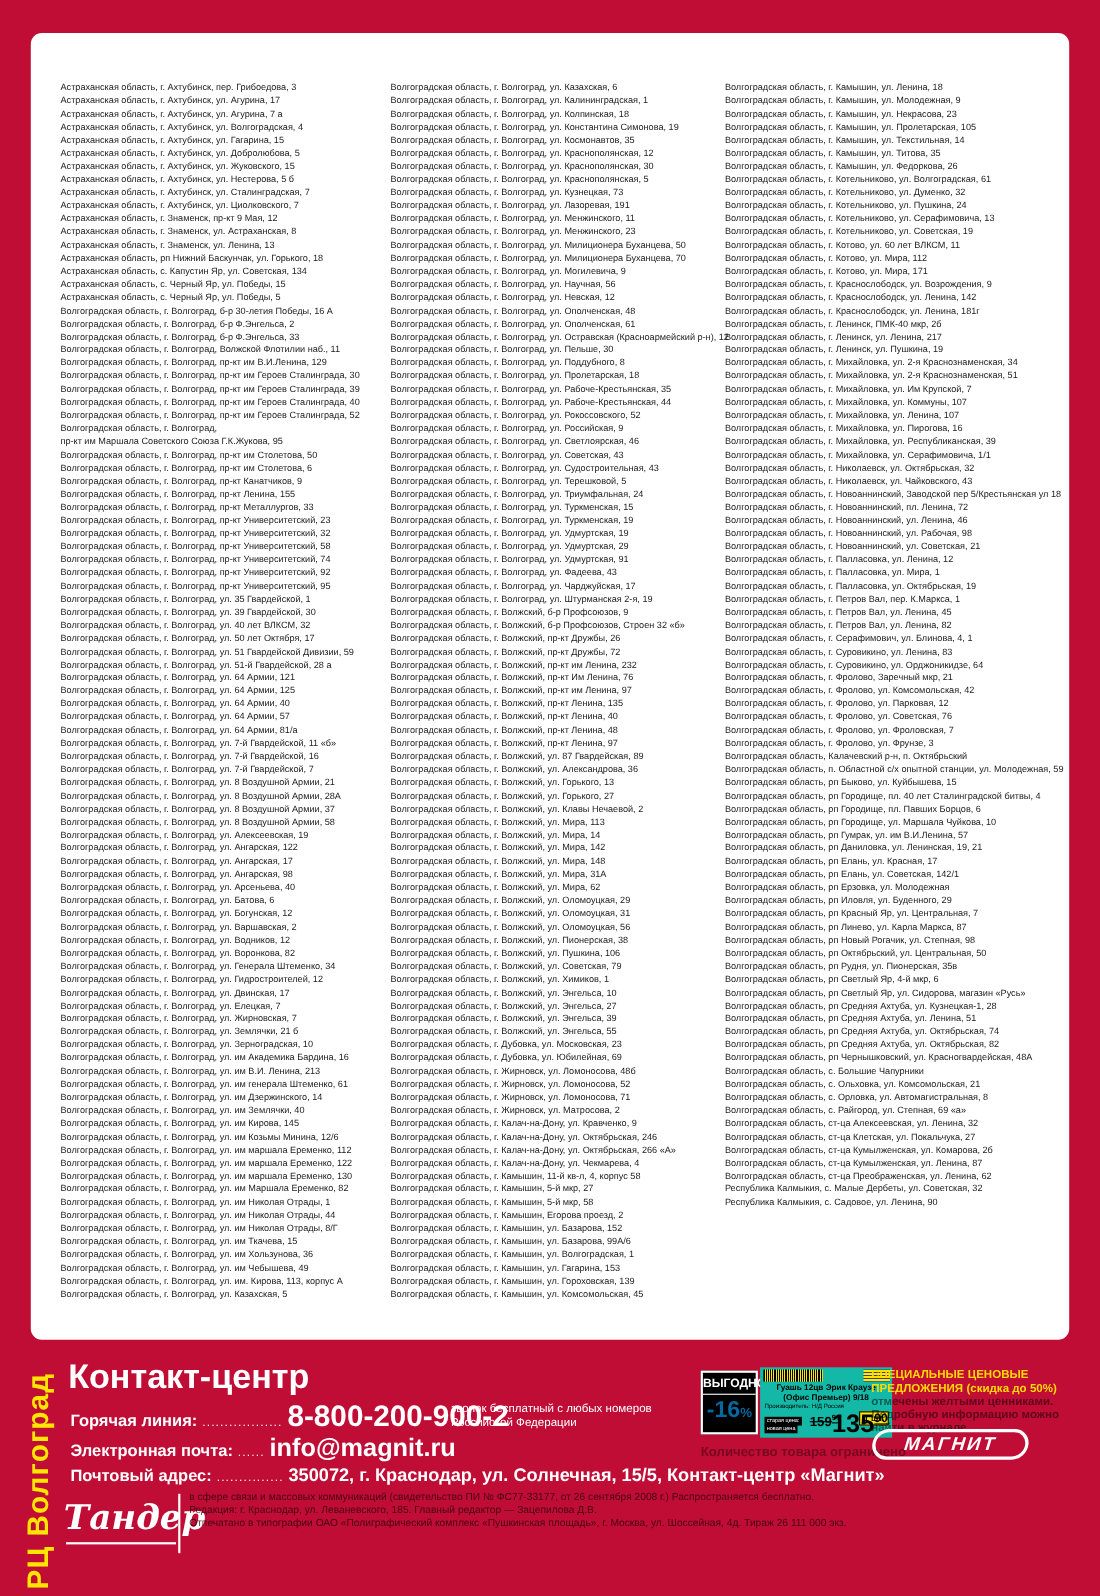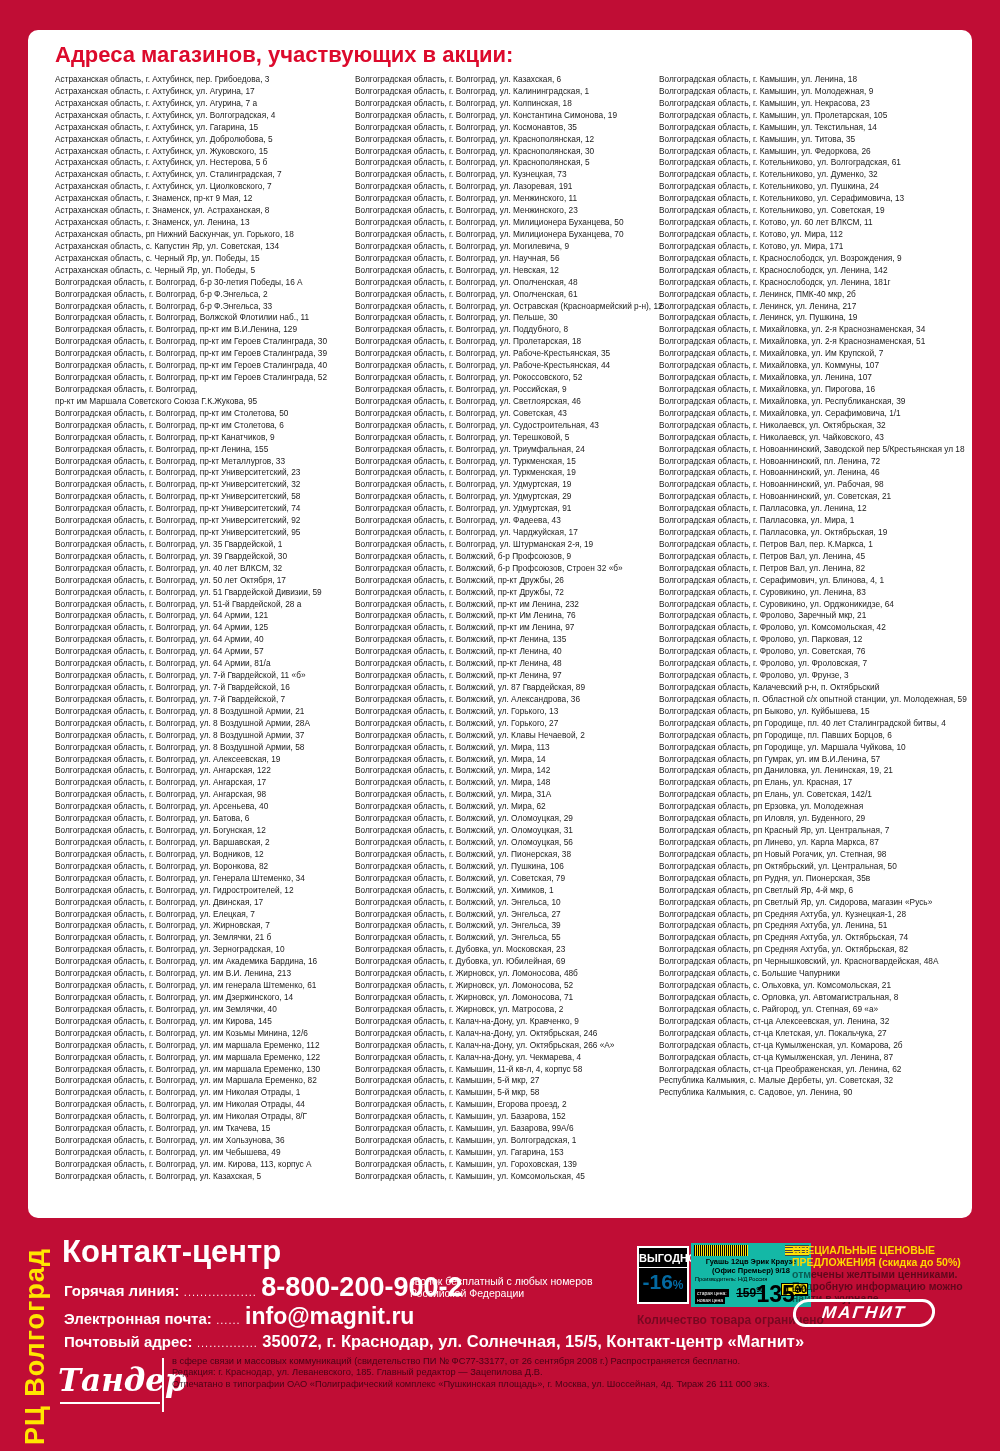--- a/index.html
+++ b/index.html
@@ -66,21 +66,20 @@
 
   .tander-logo{position:absolute;left:58px;top:1362px;color:#fff;font-family:"DejaVu Serif",serif;font-style:italic;font-weight:bold;font-size:31px;}
   .tander-underline{position:absolute;left:60px;top:1402px;width:100px;height:2px;background:#fff;}
   .vline{position:absolute;left:162px;top:1358px;width:2px;height:54px;background:#fff;}
   .fineprint{position:absolute;left:172px;top:1356px;width:720px;font-size:9.3px;line-height:11.3px;color:rgba(40,0,12,0.8);}
 </style>
 </head>
 <body>
 
 <div class="panel">
-  <div class="title">Адреса магазинов, участвующих в акции:</div>
   <div class="col col1">
       <div class="addr-line">Астраханская область, г. Ахтубинск, пер. Грибоедова, 3</div>
       <div class="addr-line">Астраханская область, г. Ахтубинск, ул. Агурина, 17</div>
       <div class="addr-line">Астраханская область, г. Ахтубинск, ул. Агурина, 7 а</div>
       <div class="addr-line">Астраханская область, г. Ахтубинск, ул. Волгоградская, 4</div>
       <div class="addr-line">Астраханская область, г. Ахтубинск, ул. Гагарина, 15</div>
       <div class="addr-line">Астраханская область, г. Ахтубинск, ул. Добролюбова, 5</div>
       <div class="addr-line">Астраханская область, г. Ахтубинск, ул. Жуковского, 15</div>
       <div class="addr-line">Астраханская область, г. Ахтубинск, ул. Нестерова, 5 б</div>
       <div class="addr-line">Астраханская область, г. Ахтубинск, ул. Сталинградская, 7</div>

